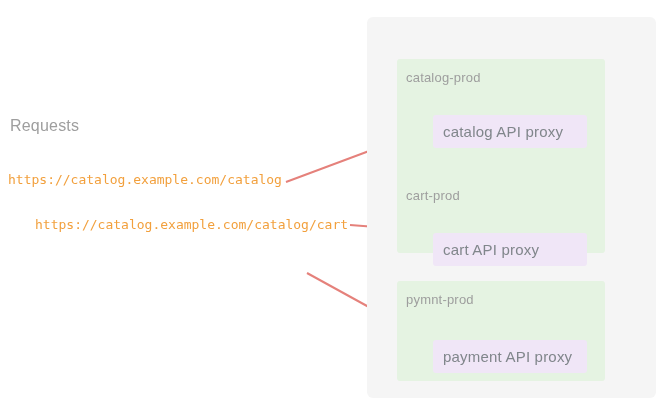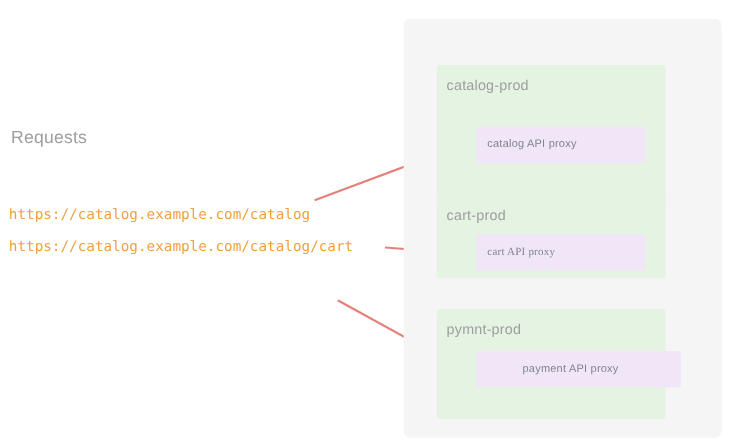--- a/index.html
+++ b/index.html
@@ -25,22 +25,22 @@
   }
   .url-line {
     position: absolute;
     left: 8px;
     font-family: "DejaVu Sans Mono", monospace;
     font-size: 13px;
     line-height: 16px;
     color: var(--url_text, #f2a03d);
     white-space: nowrap;
   }
-  .url-1 { top: 172px; margin-top: 16px; }
-  .url-2 { top: 217px; }
+  .url-1 { top: 172px; }
+  .url-2 { top: 217px; margin-left: 27px; }
   .url-3 { top: 263px; }
 
   .group-panel {
     position: absolute;
     left: 367px;
     top: 17px;
     width: 289px;
     height: 381px;
     background: var(--group_bg, #f5f5f5);
     border-radius: 6px;
@@ -77,25 +77,25 @@
     position: absolute;
     left: 36px;
     width: 154px;
     height: 33px;
     background: var(--proxy_bg, #f0e6f7);
     border-radius: 3px;
     display: flex;
     align-items: center;
   }
   .proxy-1 { top: 56px; }
-  .proxy-2 { top: 36px; font-family: Liberation Serif, serif; }
-  .proxy-3 { top: 38px; padding-left: 32px; }
+  .proxy-2 { top: 56px; }
+  .proxy-3 { top: 59px; }
   .proxy-label {
     margin-left: 10px;
-    font-size: 10px;
+    font-size: 15px;
     color: var(--proxy_text, #80868b);
     letter-spacing: 0.2px;
     white-space: nowrap;
   }
   .arrow-layer {
     position: absolute;
     left: 0;
     top: 0;
     width: 668px;
     height: 405px;

